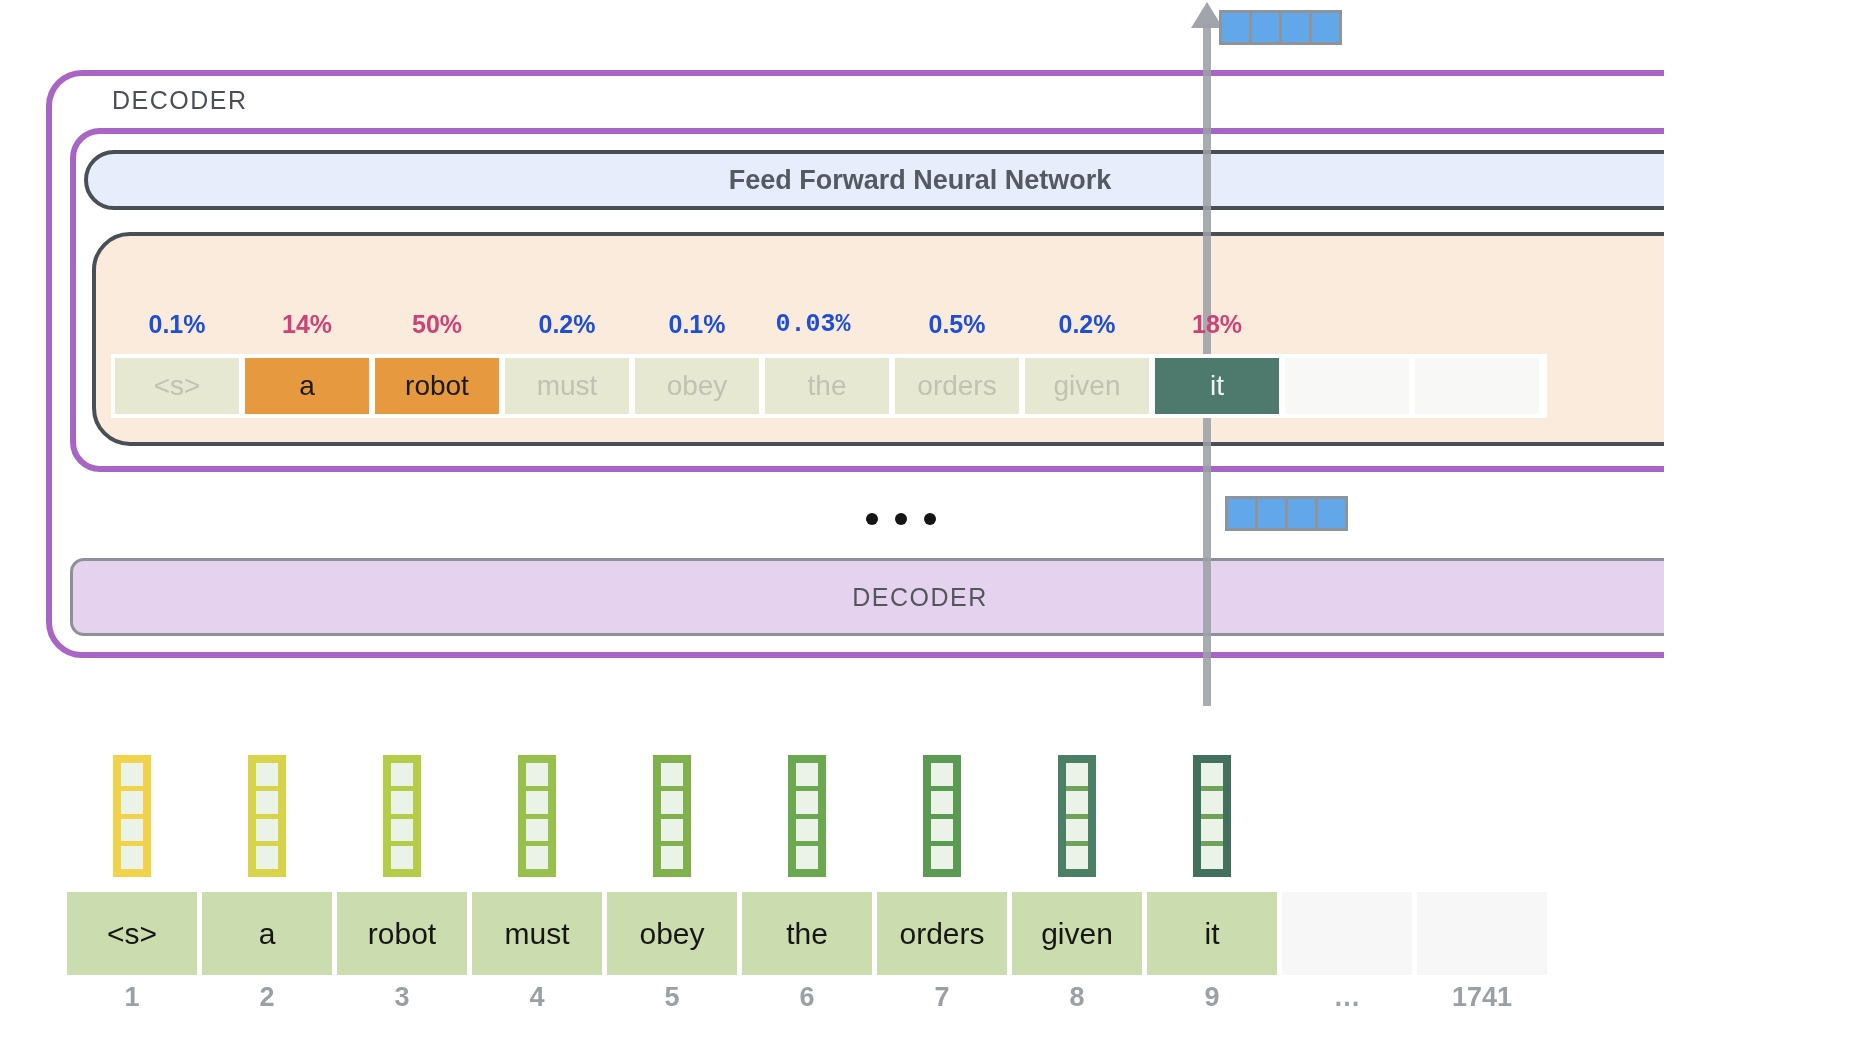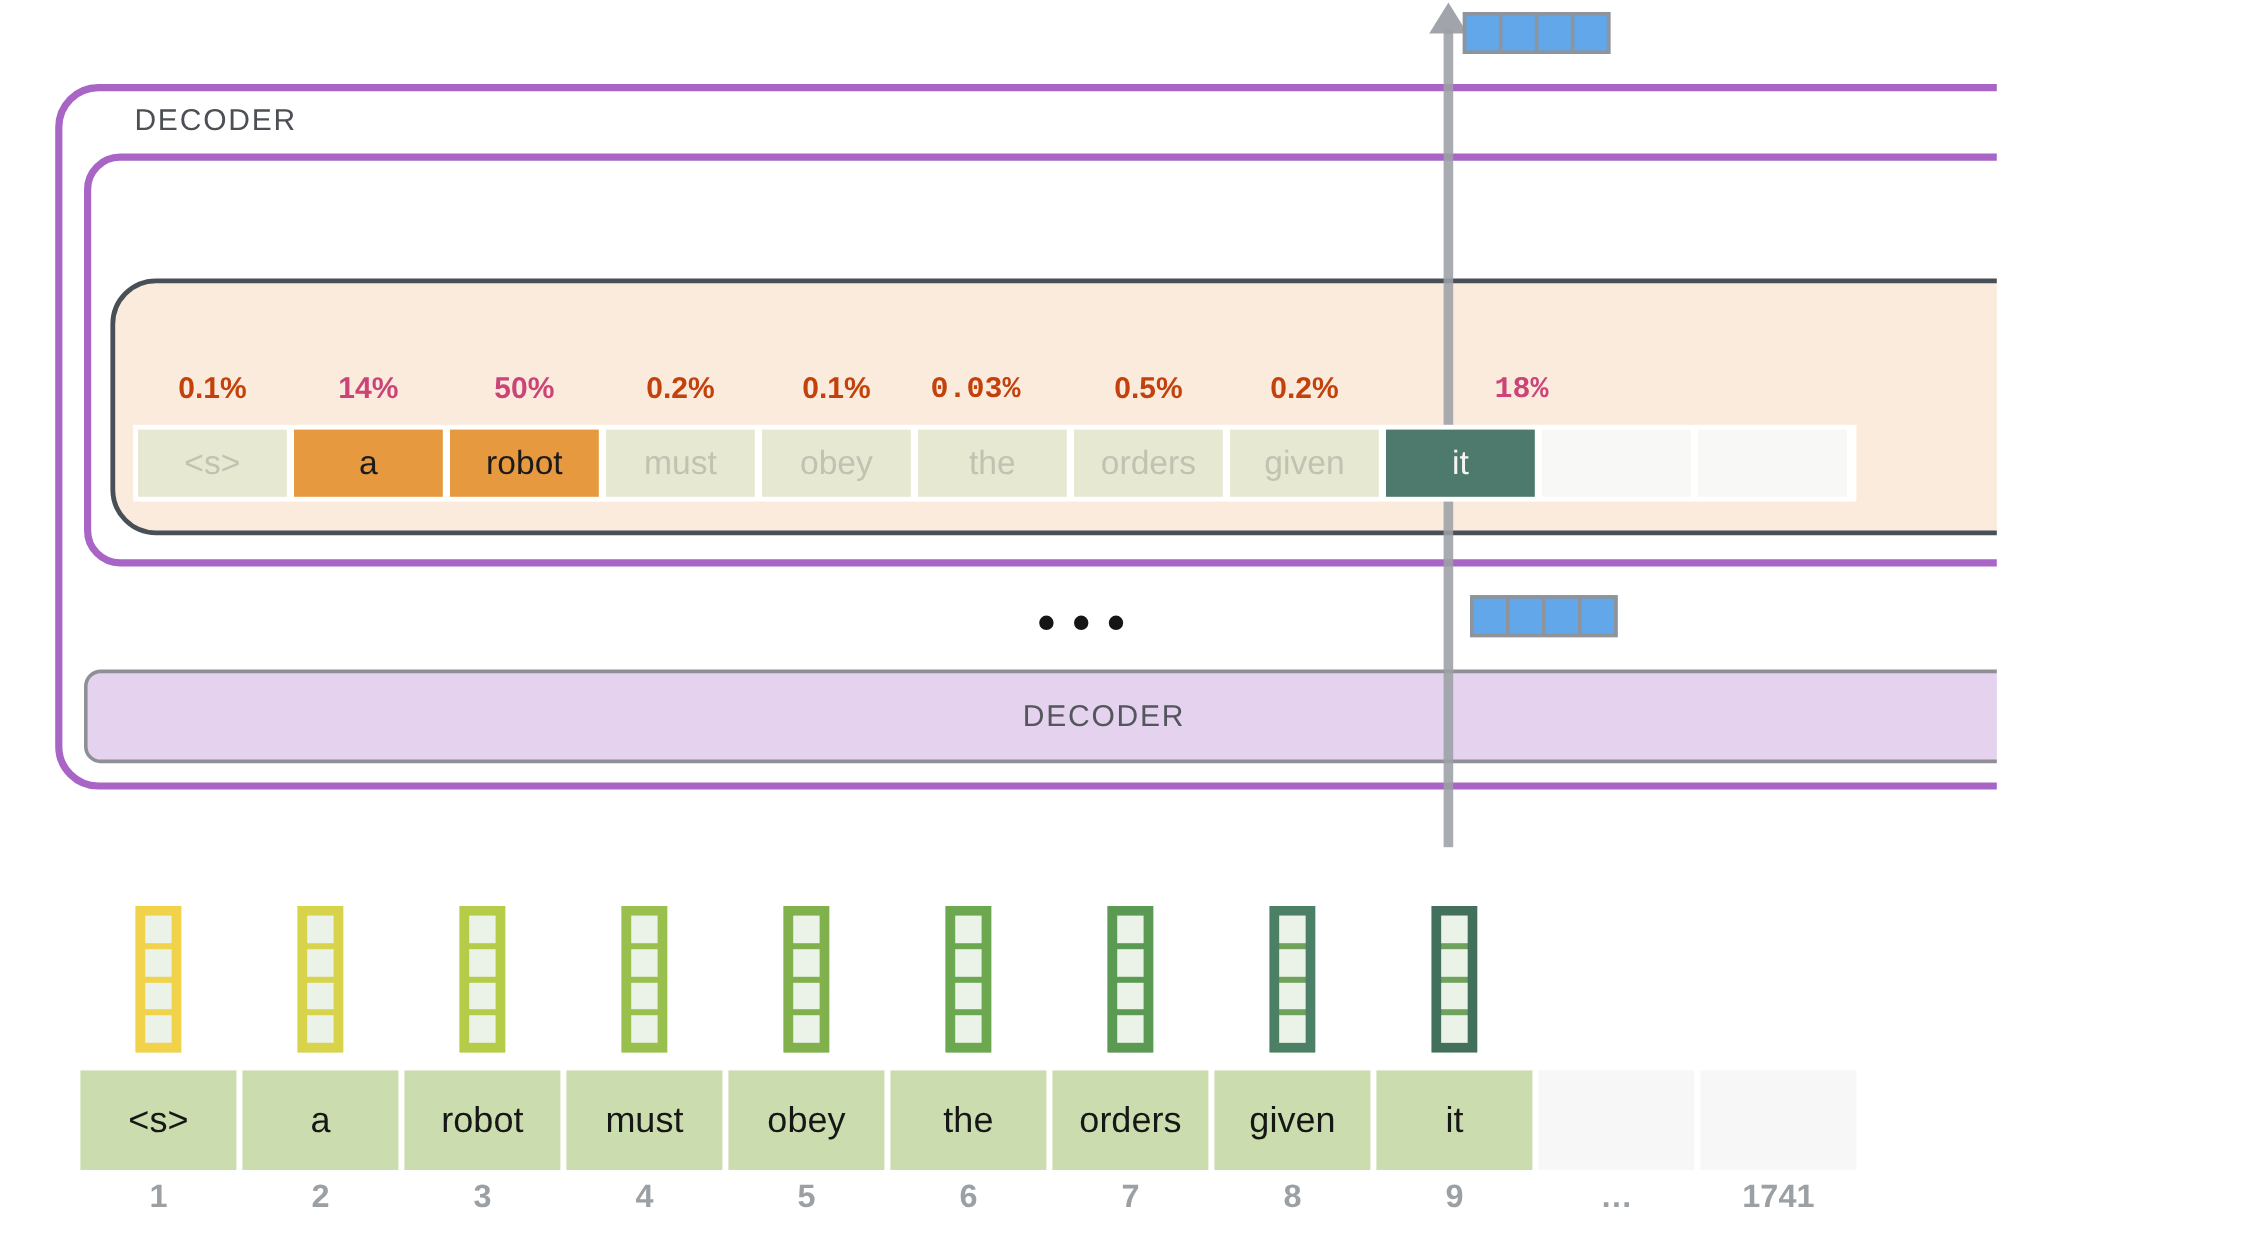--- a/index.html
+++ b/index.html
@@ -22,21 +22,21 @@
     align-items:center; justify-content:center; font-weight:bold;
     font-size:27px; color:#555a62; }
   .attn { left:92px; top:232px; width:1662px; height:214px; background:#faebdc;
     border:4px solid #494f56; border-radius:38px; }
   .attn-title { left:92px; top:262px; width:1662px; text-align:center;
     font-weight:bold; font-size:27px; color:#555a62; }
 
   
   .pct { top:310px; font-weight:bold; font-size:25px; transform:translateX(-50%);
     white-space:nowrap; }
-  .pct.light { color:#c2410c; }
+  .pct.light { color:#1d4ed8; }
   .pct.strong { color:#cc4377; }
 
   
   .strip { left:111px; top:354px; width:1436px; height:64px; background:#ffffff; }
   .cell { top:358px; height:56px; width:124px; display:flex; align-items:center;
     justify-content:center; font-size:28px; }
   .cell.faded { background:#e6e8d2; color:#c0c3b1; }
   .cell.orange { background:#e7993f; color:#1b1b1b; }
   .cell.teal { background:#4d7a6c; color:#f4f4f2; }
   .cell.empty { background:#f8f8f6; }
@@ -80,20 +80,23 @@
 </style>
 </head>
 <body>
 
 <div class="canvas">
 
   <div class="abs outer-box"></div>
   <div class="abs outer-label">DECODER</div>
   <div class="abs inner-box"></div>
 
+  <div class="abs ffnn">
+    <span>Feed Forward Neural Network</span>
+  </div>
 
   <div class="abs attn"></div>
 
   <div class="abs decoder-bar">
     <span>DECODER</span>
   </div>
 
   <div class="abs dots">
     <i></i>
       <i></i>
@@ -127,21 +130,21 @@
       <div class="abs pct light" style="left: 567px;">0.2%</div>
       <div class="abs cell faded" style="left: 505px;">must</div>
       <div class="abs pct light" style="left: 697px;">0.1%</div>
       <div class="abs cell faded" style="left: 635px;">obey</div>
       <div class="abs pct light" style="left: 813px; font-family: Liberation Mono, monospace;">0.03%</div>
       <div class="abs cell faded" style="left: 765px;">the</div>
       <div class="abs pct light" style="left: 957px; text-align: right;">0.5%</div>
       <div class="abs cell faded" style="left: 895px;">orders</div>
       <div class="abs pct light" style="left: 1087px;">0.2%</div>
       <div class="abs cell faded" style="left: 1025px;">given</div>
-      <div class="abs pct strong" style="left: 1268px; font-family: Liberation Mono, monospace;">18%</div>
+      <div class="abs pct strong" style="left: 1217px;">18%</div>
       <div class="abs cell teal" style="left: 1155px;">it</div>
       <div class="abs cell empty" style="left: 1285px;"></div>
       <div class="abs cell empty" style="left: 1415px;"></div>
       <div class="abs evec" style="left: 113px; border-color: rgb(240, 210, 75); background: rgb(240, 210, 75);">
         <b></b>
         <b></b>
         <b></b>
         <b></b>
       </div>
       <div class="abs evec" style="left: 248px; border-color: rgb(215, 212, 76); background: rgb(215, 212, 76);">

